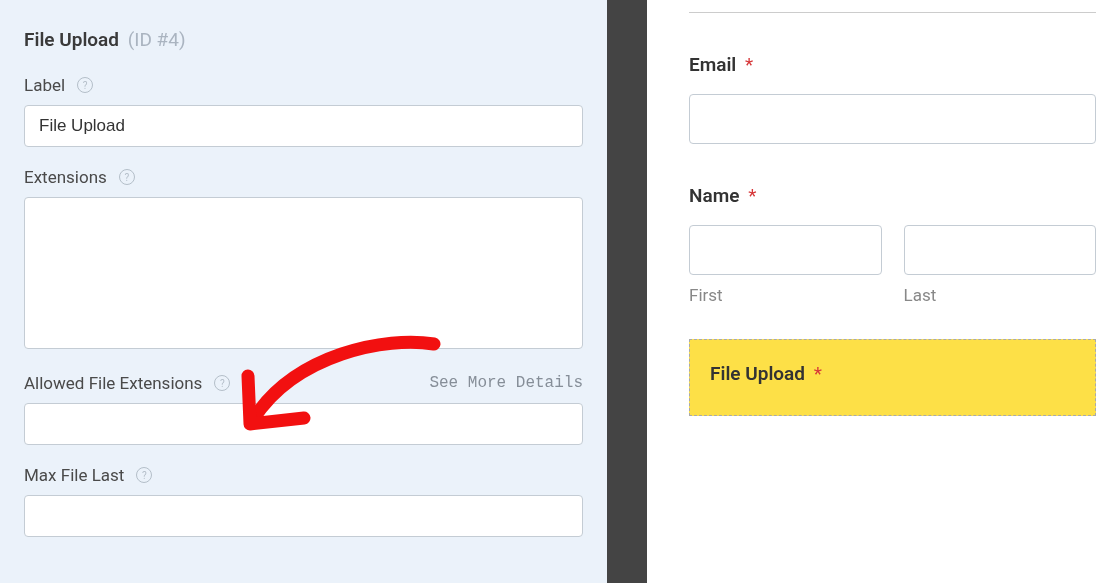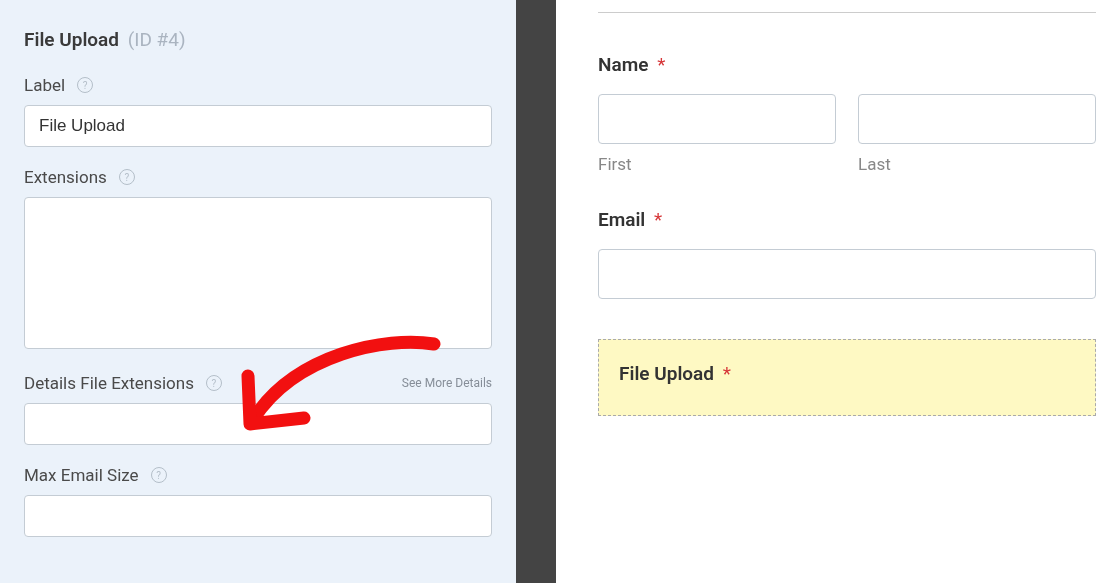--- a/index.html
+++ b/index.html
@@ -5,21 +5,21 @@
     * { box-sizing: border-box; margin: 0; padding: 0; }
     body {
       font-family: -apple-system, BlinkMacSystemFont, "Segoe UI", Roboto, sans-serif;
       background: #ffffff;
       width: 1116px;
       height: 583px;
       display: flex;
       overflow: hidden;
     }
     .left-panel {
-      width: 516px;
+      width: 607px;
       background: #ebf2fa;
       padding: 28px 24px;
       overflow: hidden;
     }
     .divider {
       width: 40px;
       background: #444;
     }
     .right-panel {
       flex: 1;
@@ -61,23 +61,24 @@
       border: 1px solid #b4bfc9;
       border-radius: 50%;
       display: inline-flex;
       align-items: center;
       justify-content: center;
       font-size: 10px;
       color: #b4bfc9;
       cursor: pointer;
     }
     .see-more {
-      font-size: 12px;
+      font-size: 16px;
       color: #868e98;
       cursor: pointer;
+      font-family: Liberation Mono, monospace;
     }
     .text-input {
       width: 100%;
       height: 42px;
       border: 1px solid #c4ccd4;
       border-radius: 4px;
       padding: 0 14px;
       font-size: 17px;
       color: #333;
       background: #fff;
@@ -134,21 +135,21 @@
       color: #888;
       margin-top: 10px;
       display: block;
     }
     .form-group {
       margin-bottom: 40px;
     }
     .upload-preview {
       margin-top: 4px;
       border: 1px dashed #aaa;
-      background: #fef9c3;
+      background: #fde047;
       padding: 22px 20px 30px 20px;
     }
     .arrow-container {
       position: absolute;
       left: 236px;
       top: 326px;
       pointer-events: none;
       z-index: 10;
     }
   </style>
@@ -178,70 +179,70 @@
         <span>Extensions</span>
         <span class="help-icon">?</span>
       </span>
     </div>
     <textarea class="textarea-input" style=""></textarea>
   </div>
 
   <div class="field-row">
     <div class="field-label">
       <span class="field-label-left">
-        <span>Details File Extensions</span>
+        <span>Allowed File Extensions</span>
         <span class="help-icon">?</span>
       </span>
       <span class="see-more">See More Details</span>
     </div>
     <input type="text" class="text-input" value="" style="">
   </div>
 
   <div class="field-row">
     <div class="field-label">
       <span class="field-label-left">
-        <span>Max Email Size</span>
+        <span>Max File Last</span>
         <span class="help-icon">?</span>
       </span>
     </div>
     <input type="text" class="text-input" value="" style="">
   </div>
 
 </div>
 
 <div class="divider"></div>
 
 <div class="right-panel">
   <hr class="hr">
+
+  <div class="form-group">
+    <label class="form-label">
+      <span>Email</span>
+      <span class="required">*</span>
+    </label>
+    <input class="form-input" style="">
+  </div>
 
   <div class="form-group" style="margin-bottom:34px;">
     <label class="form-label">
       <span>Name</span>
       <span class="required">*</span>
     </label>
     <div class="name-row" style="margin-bottom:0;">
       <div class="name-col">
         <input class="form-input" style="">
         <span class="sublabel">First</span>
       </div>
       <div class="name-col">
         <input class="form-input" style="">
         <span class="sublabel">Last</span>
       </div>
     </div>
   </div>
 
-  <div class="form-group">
-    <label class="form-label">
-      <span>Email</span>
-      <span class="required">*</span>
-    </label>
-    <input class="form-input" style="">
-  </div>
-
 
   <div class="upload-preview">
     <label class="form-label" style="margin-bottom:0;">
       <span>File Upload</span>
       <span class="required">*</span>
     </label>
   </div>
 </div>
 
 <div class="arrow-container">

